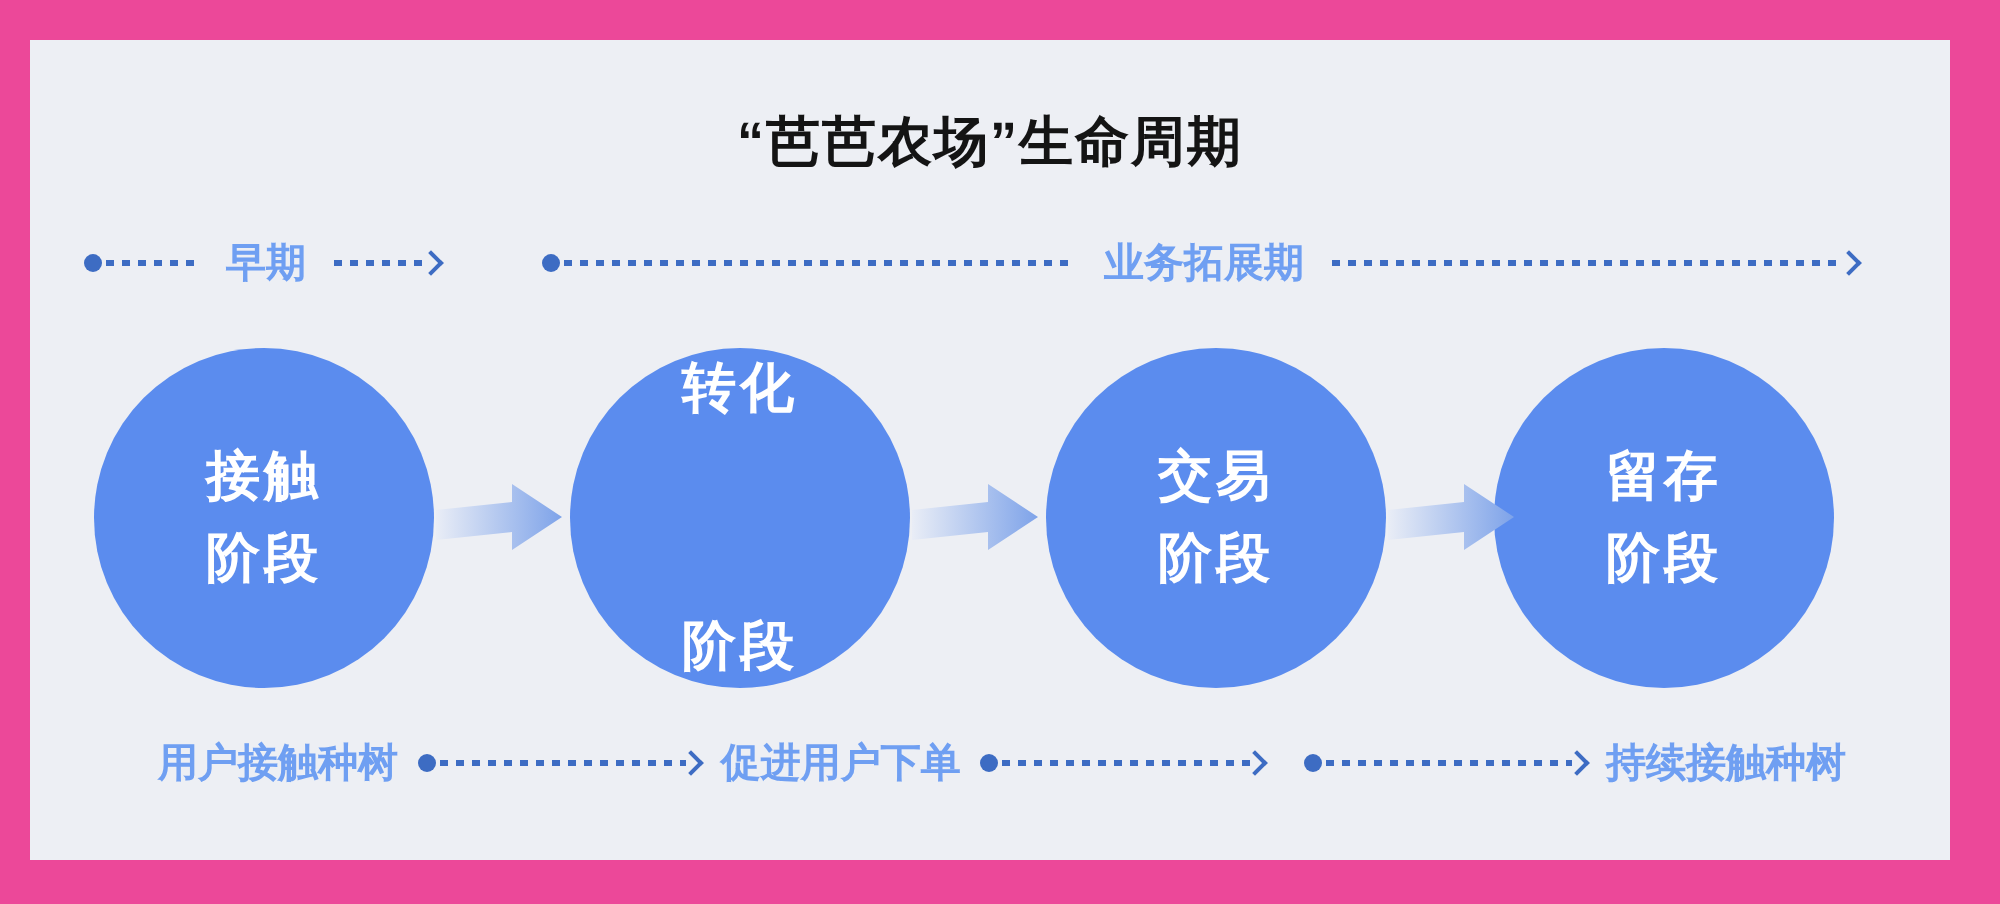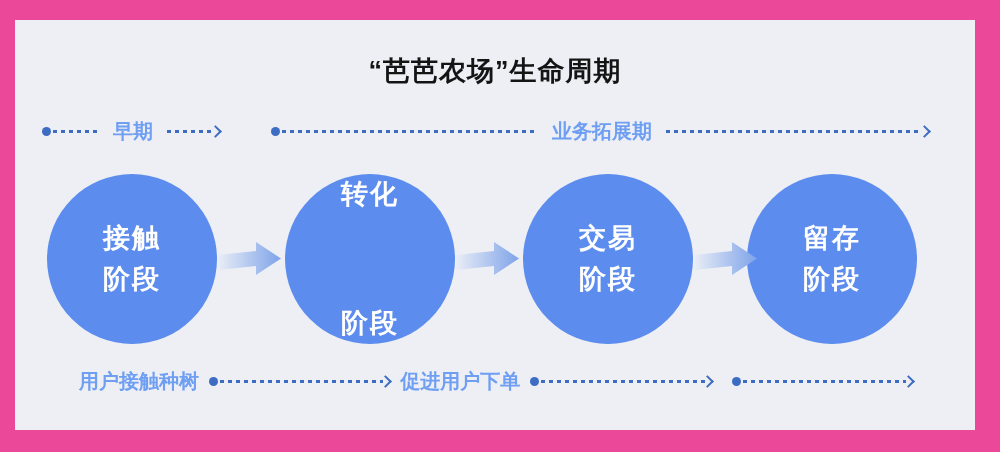--- a/index.html
+++ b/index.html
@@ -217,16 +217,17 @@
       <span class="step-connector">
         <span class="dot"></span>
         <span class="dash"></span>
         <span class="chev"></span>
       </span>
       <span class="step-connector">
         <span class="dot"></span>
         <span class="dash"></span>
         <span class="chev"></span>
       </span>
+      <span class="step-label">持续接触种树</span>
     </div>
 
   </div>
 </div>
 
 </body></html>

